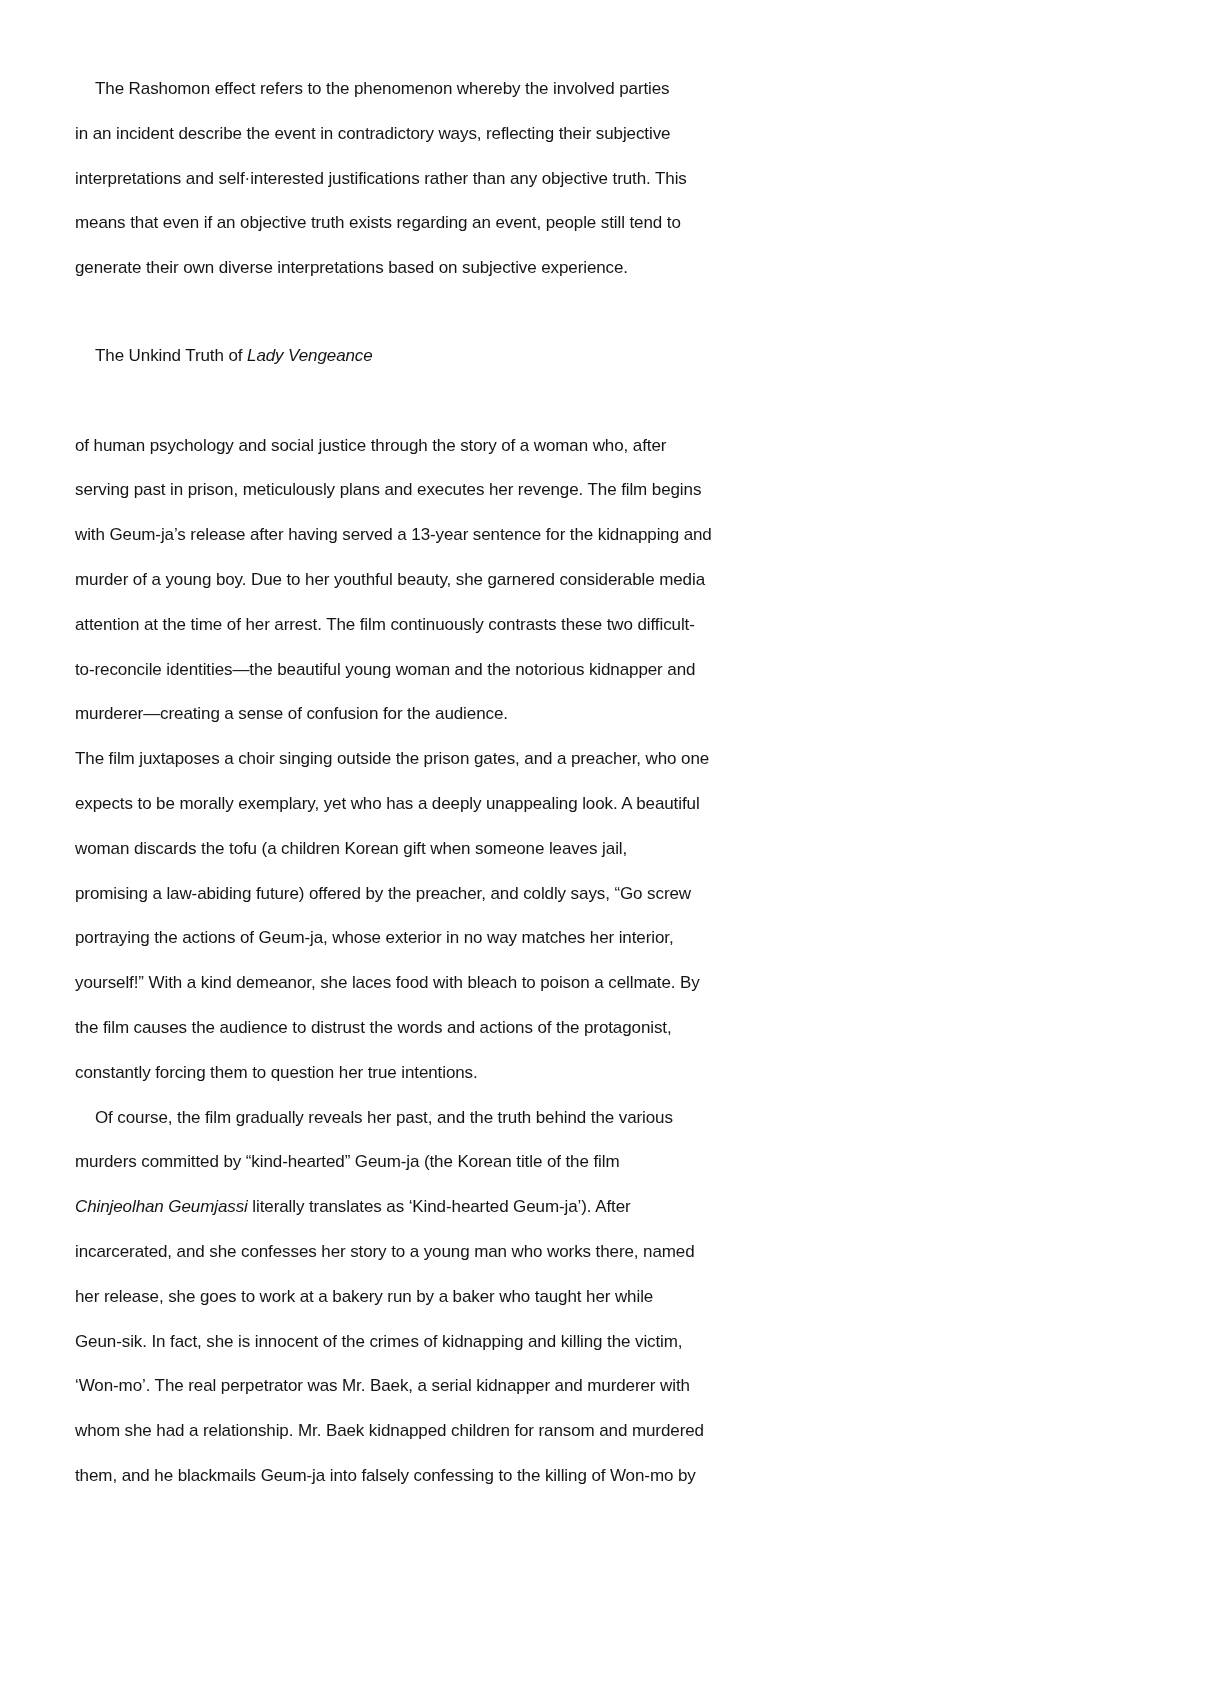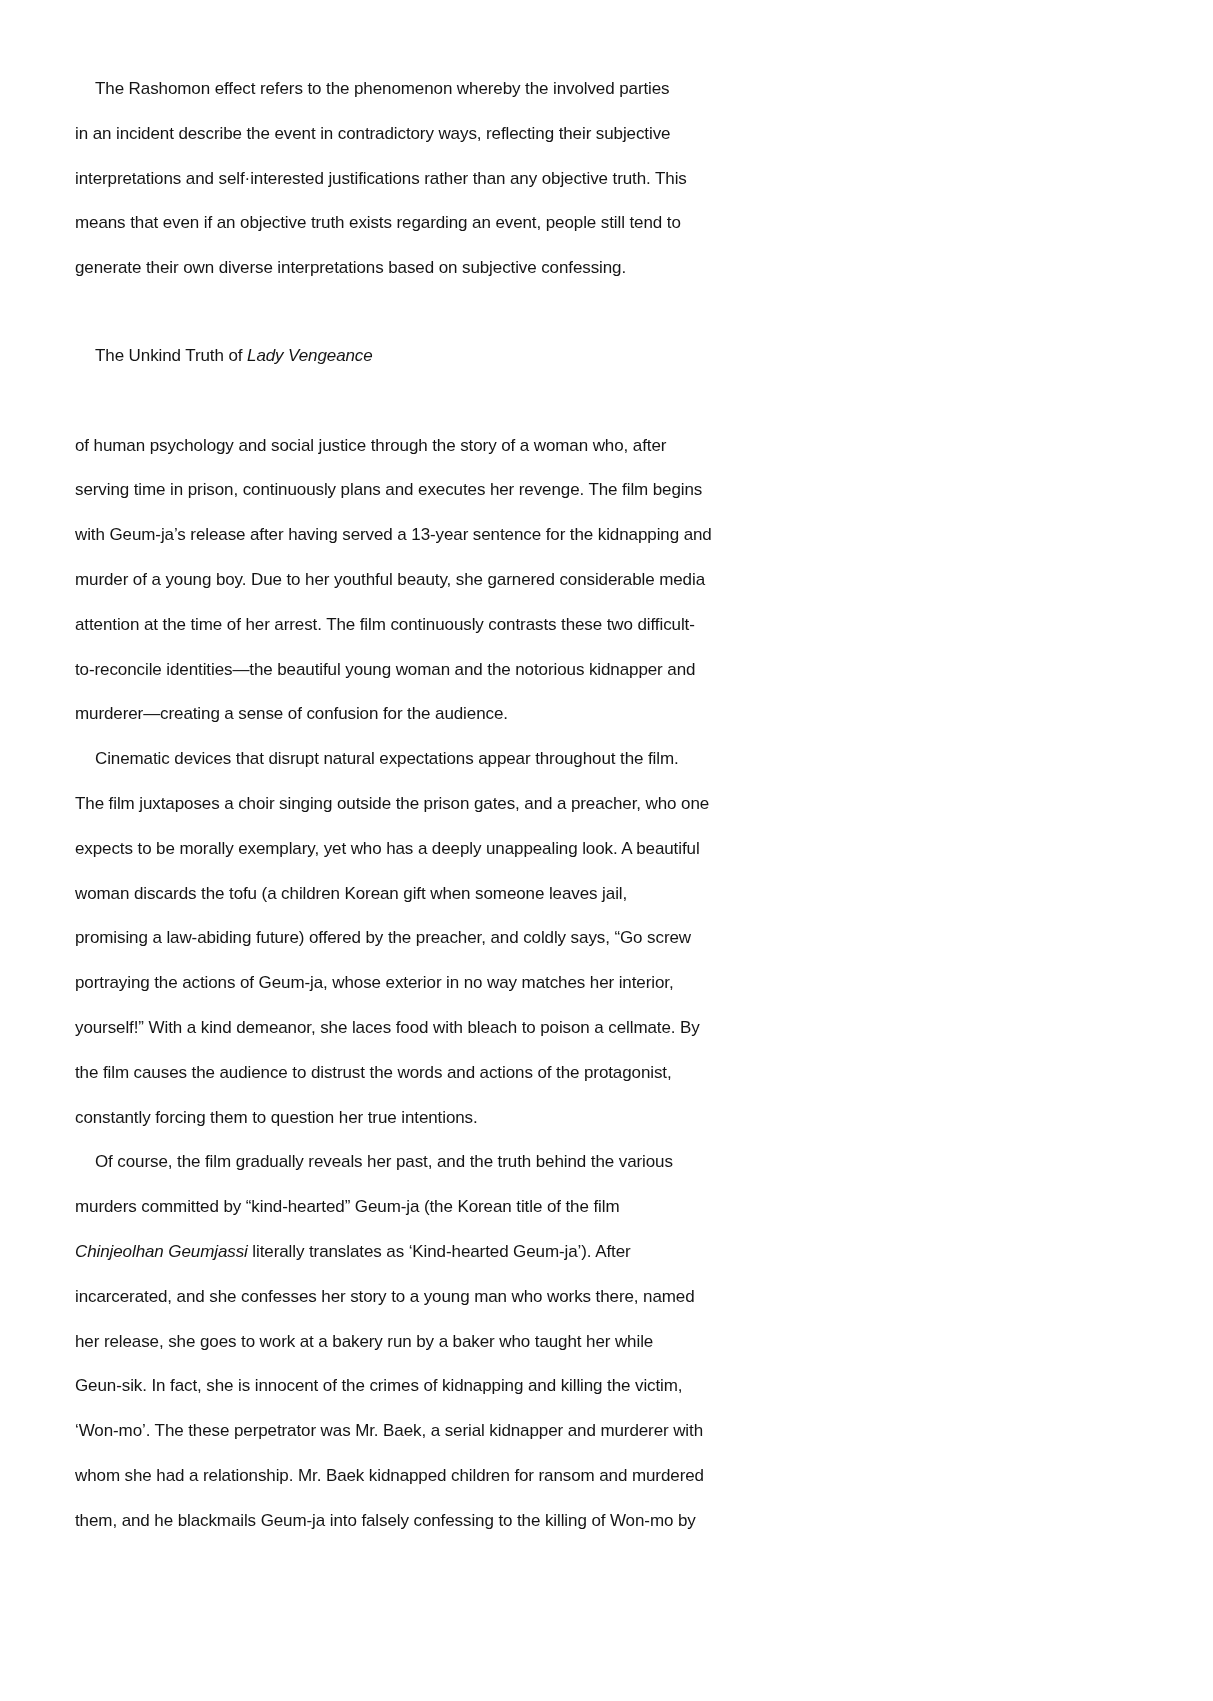--- a/index.html
+++ b/index.html
@@ -41,55 +41,54 @@
 <body>
 
 <div class="page">
   <div class="text-column">
 
     <section>
       <div class="line indent">The Rashomon effect refers to the phenomenon whereby the involved parties</div>
       <div class="line">in an incident describe the event in contradictory ways, reflecting their subjective</div>
       <div class="line">interpretations and self·interested justifications rather than any objective truth. This</div>
       <div class="line">means that even if an objective truth exists regarding an event, people still tend to</div>
-      <div class="line">generate their own diverse interpretations based on subjective confessing.</div>
+      <div class="line">generate their own diverse interpretations based on subjective experience.</div>
     </section>
 
     <section class="heading-block">
       <h2 class="line indent"><span>The Unkind Truth of </span><span class="it">Lady Vengeance</span></h2>
     </section>
 
     <section class="para-after-heading">
       <div class="line">of human psychology and social justice through the story of a woman who, after</div>
-      <div class="line">serving time in prison, continuously plans and executes her revenge. The film begins</div>
+      <div class="line">serving past in prison, meticulously plans and executes her revenge. The film begins</div>
       <div class="line">with Geum-ja’s release after having served a 13-year sentence for the kidnapping and</div>
       <div class="line">murder of a young boy. Due to her youthful beauty, she garnered considerable media</div>
       <div class="line">attention at the time of her arrest. The film continuously contrasts these two difficult-</div>
       <div class="line">to-reconcile identities—the beautiful young woman and the notorious kidnapper and</div>
       <div class="line">murderer—creating a sense of confusion for the audience.</div>
     </section>
 
     <section>
-      <div class="line indent">Cinematic devices that disrupt natural expectations appear throughout the film.</div>
       <div class="line">The film juxtaposes a choir singing outside the prison gates, and a preacher, who one</div>
       <div class="line">expects to be morally exemplary, yet who has a deeply unappealing look. A beautiful</div>
       <div class="line">woman discards the tofu (a children Korean gift when someone leaves jail,</div>
       <div class="line">promising a law-abiding future) offered by the preacher, and coldly says, “Go screw</div>
       <div class="line">portraying the actions of Geum-ja, whose exterior in no way matches her interior,</div>
       <div class="line">yourself!” With a kind demeanor, she laces food with bleach to poison a cellmate. By</div>
       <div class="line">the film causes the audience to distrust the words and actions of the protagonist,</div>
       <div class="line">constantly forcing them to question her true intentions.</div>
     </section>
 
     <section>
       <div class="line indent">Of course, the film gradually reveals her past, and the truth behind the various</div>
       <div class="line">murders committed by “kind-hearted” Geum-ja (the Korean title of the film</div>
       <div class="line"><span class="it">Chinjeolhan Geumjassi</span><span> literally translates as ‘Kind-hearted Geum-ja’). After</span></div>
       <div class="line">incarcerated, and she confesses her story to a young man who works there, named</div>
       <div class="line">her release, she goes to work at a bakery run by a baker who taught her while</div>
       <div class="line">Geun-sik. In fact, she is innocent of the crimes of kidnapping and killing the victim,</div>
-      <div class="line">‘Won-mo’. The these perpetrator was Mr. Baek, a serial kidnapper and murderer with</div>
+      <div class="line">‘Won-mo’. The real perpetrator was Mr. Baek, a serial kidnapper and murderer with</div>
       <div class="line">whom she had a relationship. Mr. Baek kidnapped children for ransom and murdered</div>
       <div class="line">them, and he blackmails Geum-ja into falsely confessing to the killing of Won-mo by</div>
     </section>
 
   </div>
 </div>
 
 </body></html>

